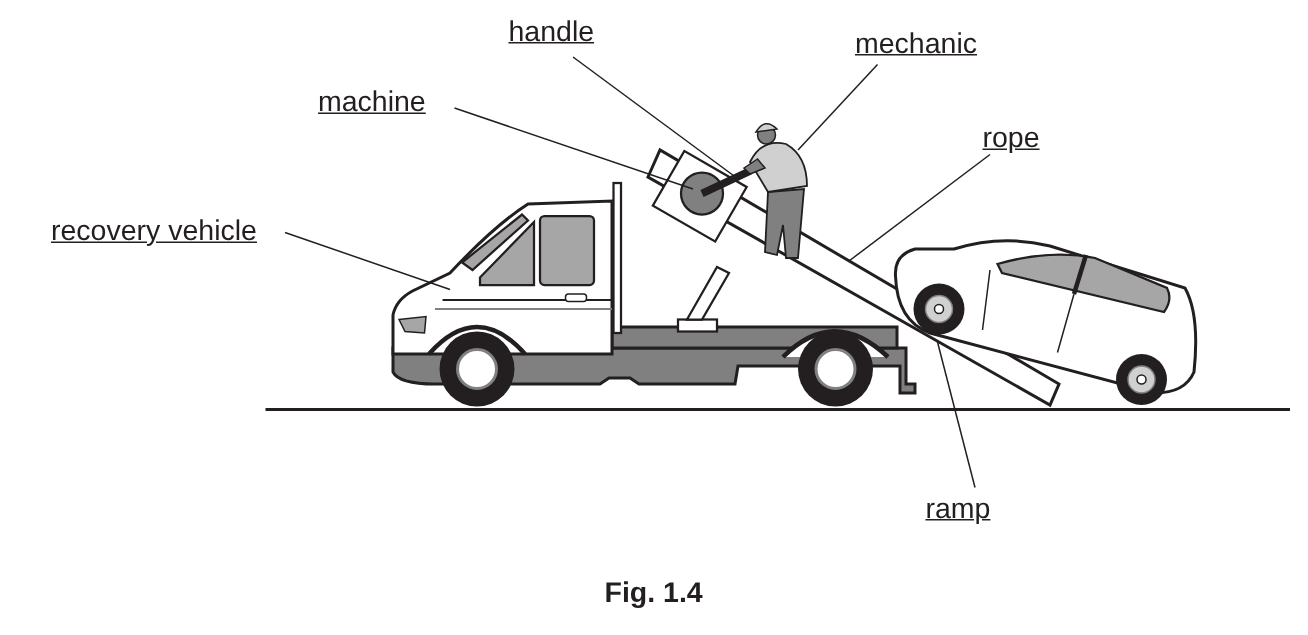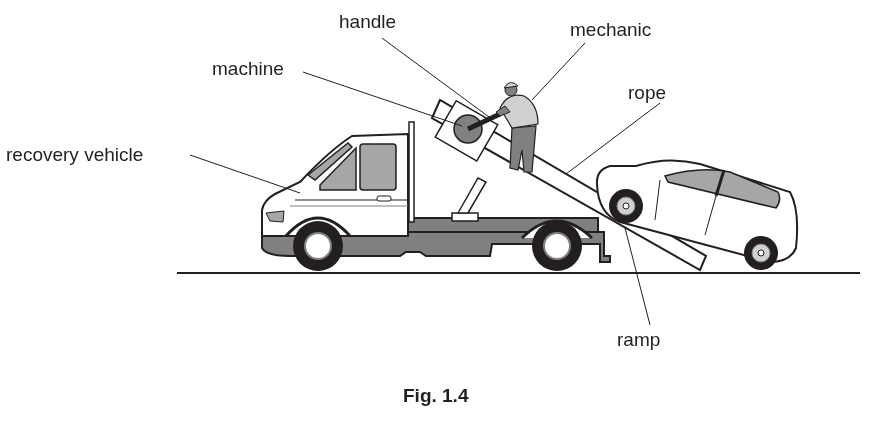--- a/index.html
+++ b/index.html
@@ -1,18 +1,18 @@
 <!DOCTYPE html>
 <html><head>
 <meta charset="utf-8">
 <style>
   html,body{margin:0;padding:0;background:#fff;}
   body{width:872px;height:423px;position:relative;overflow:hidden;font-family:"Liberation Sans",sans-serif;}
   #fig{position:absolute;left:0;top:0;width:872px;height:423px;}
-  .lbl{position:absolute;font-size:19px;color:#231f20;white-space:nowrap;line-height:1;}
+  .lbl{position:absolute;font-size:19px;color:#231f20;white-space:nowrap;line-height:1;text-decoration:underline;}
   .cap{position:absolute;font-size:19px;font-weight:bold;color:#231f20;white-space:nowrap;line-height:1;}
 </style>
 </head>
 <body>
 
 <svg id="fig" viewBox="0 0 872 423" xmlns="http://www.w3.org/2000/svg">
 
   <line x1="177" y1="273" x2="860" y2="273" stroke="#231f20" stroke-width="2"></line>
 
   <g>
@@ -88,17 +88,17 @@
   <line x1="303" y1="72" x2="462" y2="126" stroke="#231f20" stroke-width="1"></line>
   <line x1="585" y1="43" x2="532" y2="100" stroke="#231f20" stroke-width="1"></line>
   <line x1="660" y1="103" x2="566" y2="174" stroke="#231f20" stroke-width="1"></line>
   <line x1="190" y1="155" x2="300" y2="193" stroke="#231f20" stroke-width="1"></line>
   <line x1="625" y1="228" x2="650" y2="325" stroke="#231f20" stroke-width="1"></line>
 </svg>
 
 <span class="lbl" style="left:339px;top:12px;">handle</span>
 <span class="lbl" style="left:570px;top:20px;">mechanic</span>
 <span class="lbl" style="left:212px;top:59px;">machine</span>
-<span class="lbl" style="left:628px;top:83px;">rope</span>
-<span class="lbl" style="left:6px;top:145px;">recovery vehicle</span>
+<span class="lbl" style="left:655px;top:83px;">rope</span>
+<span class="lbl" style="left:34px;top:145px;">recovery vehicle</span>
 <span class="lbl" style="left:617px;top:330px;">ramp</span>
 
 <span class="cap" style="left:403px;top:386px;">Fig. 1.4</span>
 
 </body></html>

